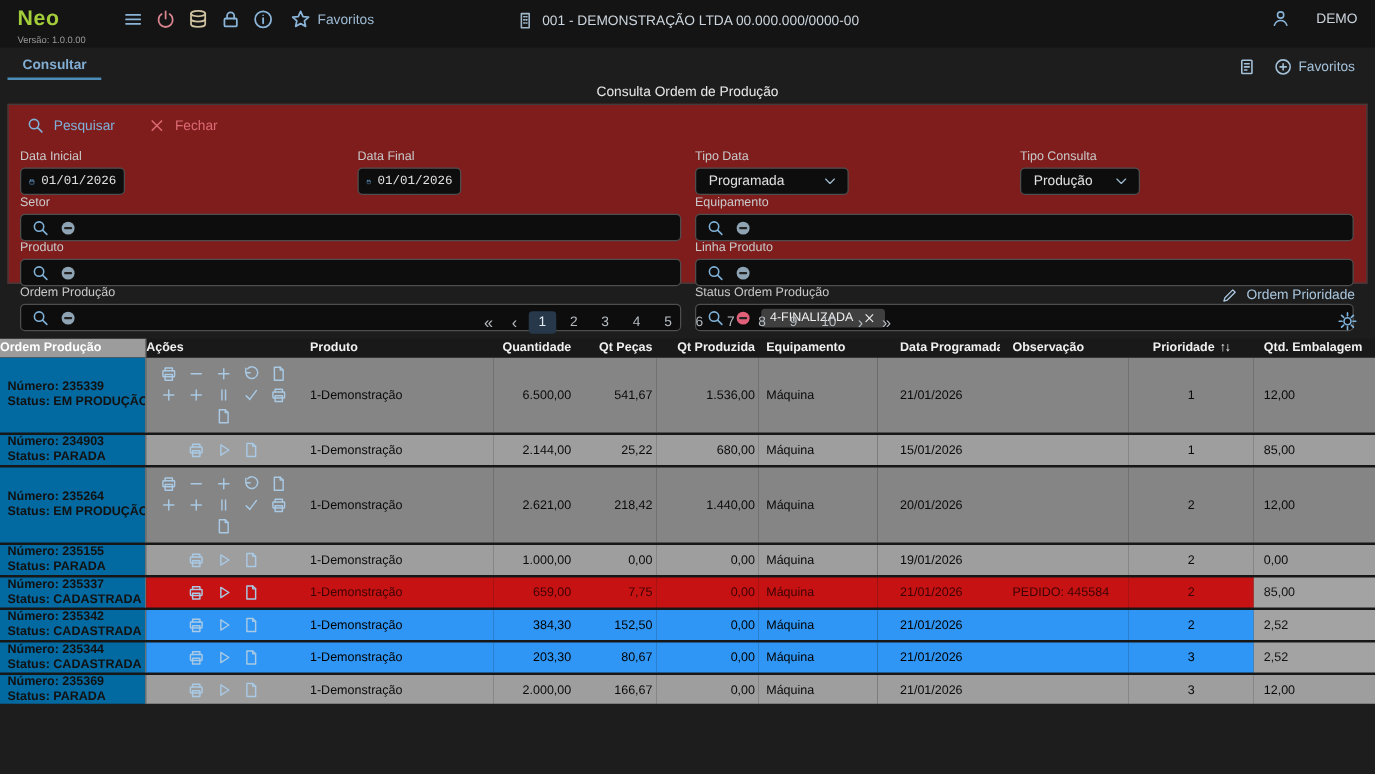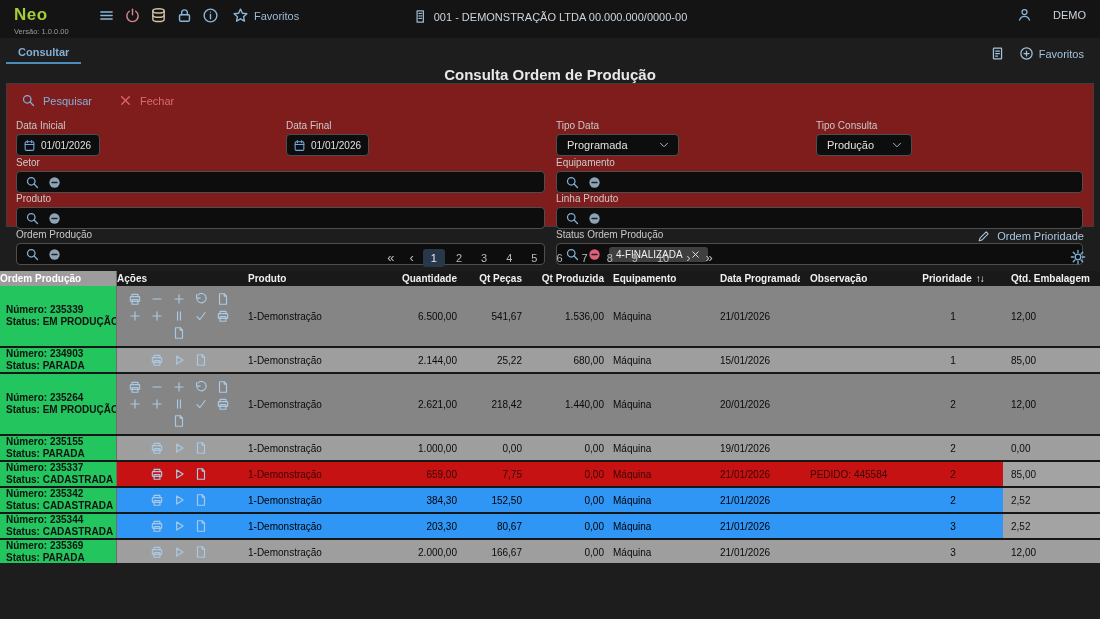--- a/index.html
+++ b/index.html
@@ -22,34 +22,34 @@
   .user { margin-left:auto; margin-top:3px; display:flex; align-items:center; gap:21px; color:#ccd5dd; font-size:11px; cursor:pointer; }
   .user .tbi { width:15px; height:15px; }
 
   
   .tabstrip { position:relative; height:30px; }
   .tab { display:inline-block; margin-left:6px; padding:8px 12px 4px; font-size:11px; font-weight:bold; color:#83aed3; border-bottom:2px solid #4d8cb8; cursor:pointer; }
   .strip-right { position:absolute; right:16px; top:8px; display:flex; align-items:center; gap:14px; color:#a4c2da; font-size:11px; }
   .si { display:inline-block; width:15px; height:15px; color:inherit; }
   .fav2 { display:flex; align-items:center; gap:5px; cursor:pointer; }
 
-  .page-title { height:15px; line-height:13px; text-align:center; font-size:15px; font-weight:bold; color:#e8e8e8; }
+  .page-title { height:15px; line-height:13px; text-align:center; font-size:11px; font-weight:normal; color:#e8e8e8; }
 
   
   .panel { position:relative; margin:0 6px; height:144px; border:1px solid #3e3e3e; background:#7f1d1d; }
   .toolbar { position:absolute; top:5px; left:4px; display:flex; gap:6px; }
   .tool { background:none; border:none; display:flex; align-items:center; gap:7px; font-size:11px; padding:4px 10px; cursor:pointer; font-family:inherit; }
   .tool.blue { color:#7fb2d9; }
   .tool.red { color:#dd6a73; }
   .tool .si { width:15px; height:15px; }
 
   .fld { position:absolute; }
   .flabel { font-size:10px; color:#c9c9c9; margin-bottom:3px; }
   .dinput, .sel, .sinput { height:22px; background:#0d0d0d; border:1px solid #4e4e4e; border-radius:4px; display:flex; align-items:center; cursor:text; }
-  .dinput { padding:0 6px; gap:5px; cursor:pointer; }
+  .dinput { padding:0 6px; gap:5px; cursor:pointer;font-family:Liberation Mono, monospace; }
   .dinput .si { width:13px; height:13px; color:#6fa8dc; }
   .dval { font-size:10px; color:#e0e0e0; }
   .sel { justify-content:space-between; padding:0 8px 0 10px; cursor:pointer; }
   .selval { font-size:11px; color:#e0e0e0; }
   .sel .si { width:12px; height:12px; color:#9db8cc; }
   .sinput { padding:0 8px; gap:8px; }
   .sinput .si.mag { width:15px; height:15px; color:#7fb2d9; }
   .sinput .si.cm { width:13px; height:13px; color:#8ea4b5; }
   .sinput .si.cm.pink { color:#e0607a; }
   .chip { display:flex; align-items:center; gap:7px; background:#3f3f3f; border-radius:3px; padding:2px 7px; font-size:10px; color:#f0f0f0; cursor:default; }
@@ -94,21 +94,21 @@
   .c2 { padding-left:8px; }
   .c3,.c4,.c5 { justify-content:flex-end; padding-right:3px; }
   .c6 { padding-left:6px; } .c7 { padding-left:18px; } .c8 { padding-left:10px; }
   .c9 { justify-content:center; }
   .c10 { padding-left:8px; }
   .cell.c0 { flex-direction:column; align-items:flex-start; justify-content:center; padding-left:6px; font-weight:bold; line-height:12px; border-right:1px solid #6e6e6e; }
   .trow.dark  .cell { background:#858585; }
   .trow.light .cell { background:#9e9e9e; }
   .trow.red   .cell { background:#c61212; color:#3b0404; }
   .trow.blue  .cell { background:#2f96f5; color:#000; }
-  .trow .cell.c0 { background:#22c55e; color:#111; }
+  .trow .cell.c0 { background:#0369a1; color:#111; }
   .trow.red .cell.c10, .trow.blue .cell.c10 { background:#a3a3a3; color:#111; }
   .cell.c1 { flex-wrap:wrap; justify-content:center; align-content:center; column-gap:8px; row-gap:3px; padding:2px 8px; }
   .aicon { width:14px; height:14px; color:#a9c9e4; cursor:pointer; }
 
   [data-icon] svg { width:100%; height:100%; display:block; fill:none; stroke:currentColor; stroke-width:2; stroke-linecap:round; stroke-linejoin:round; }
 </style>
 </head>
 <body>
 
 <div class="app">

